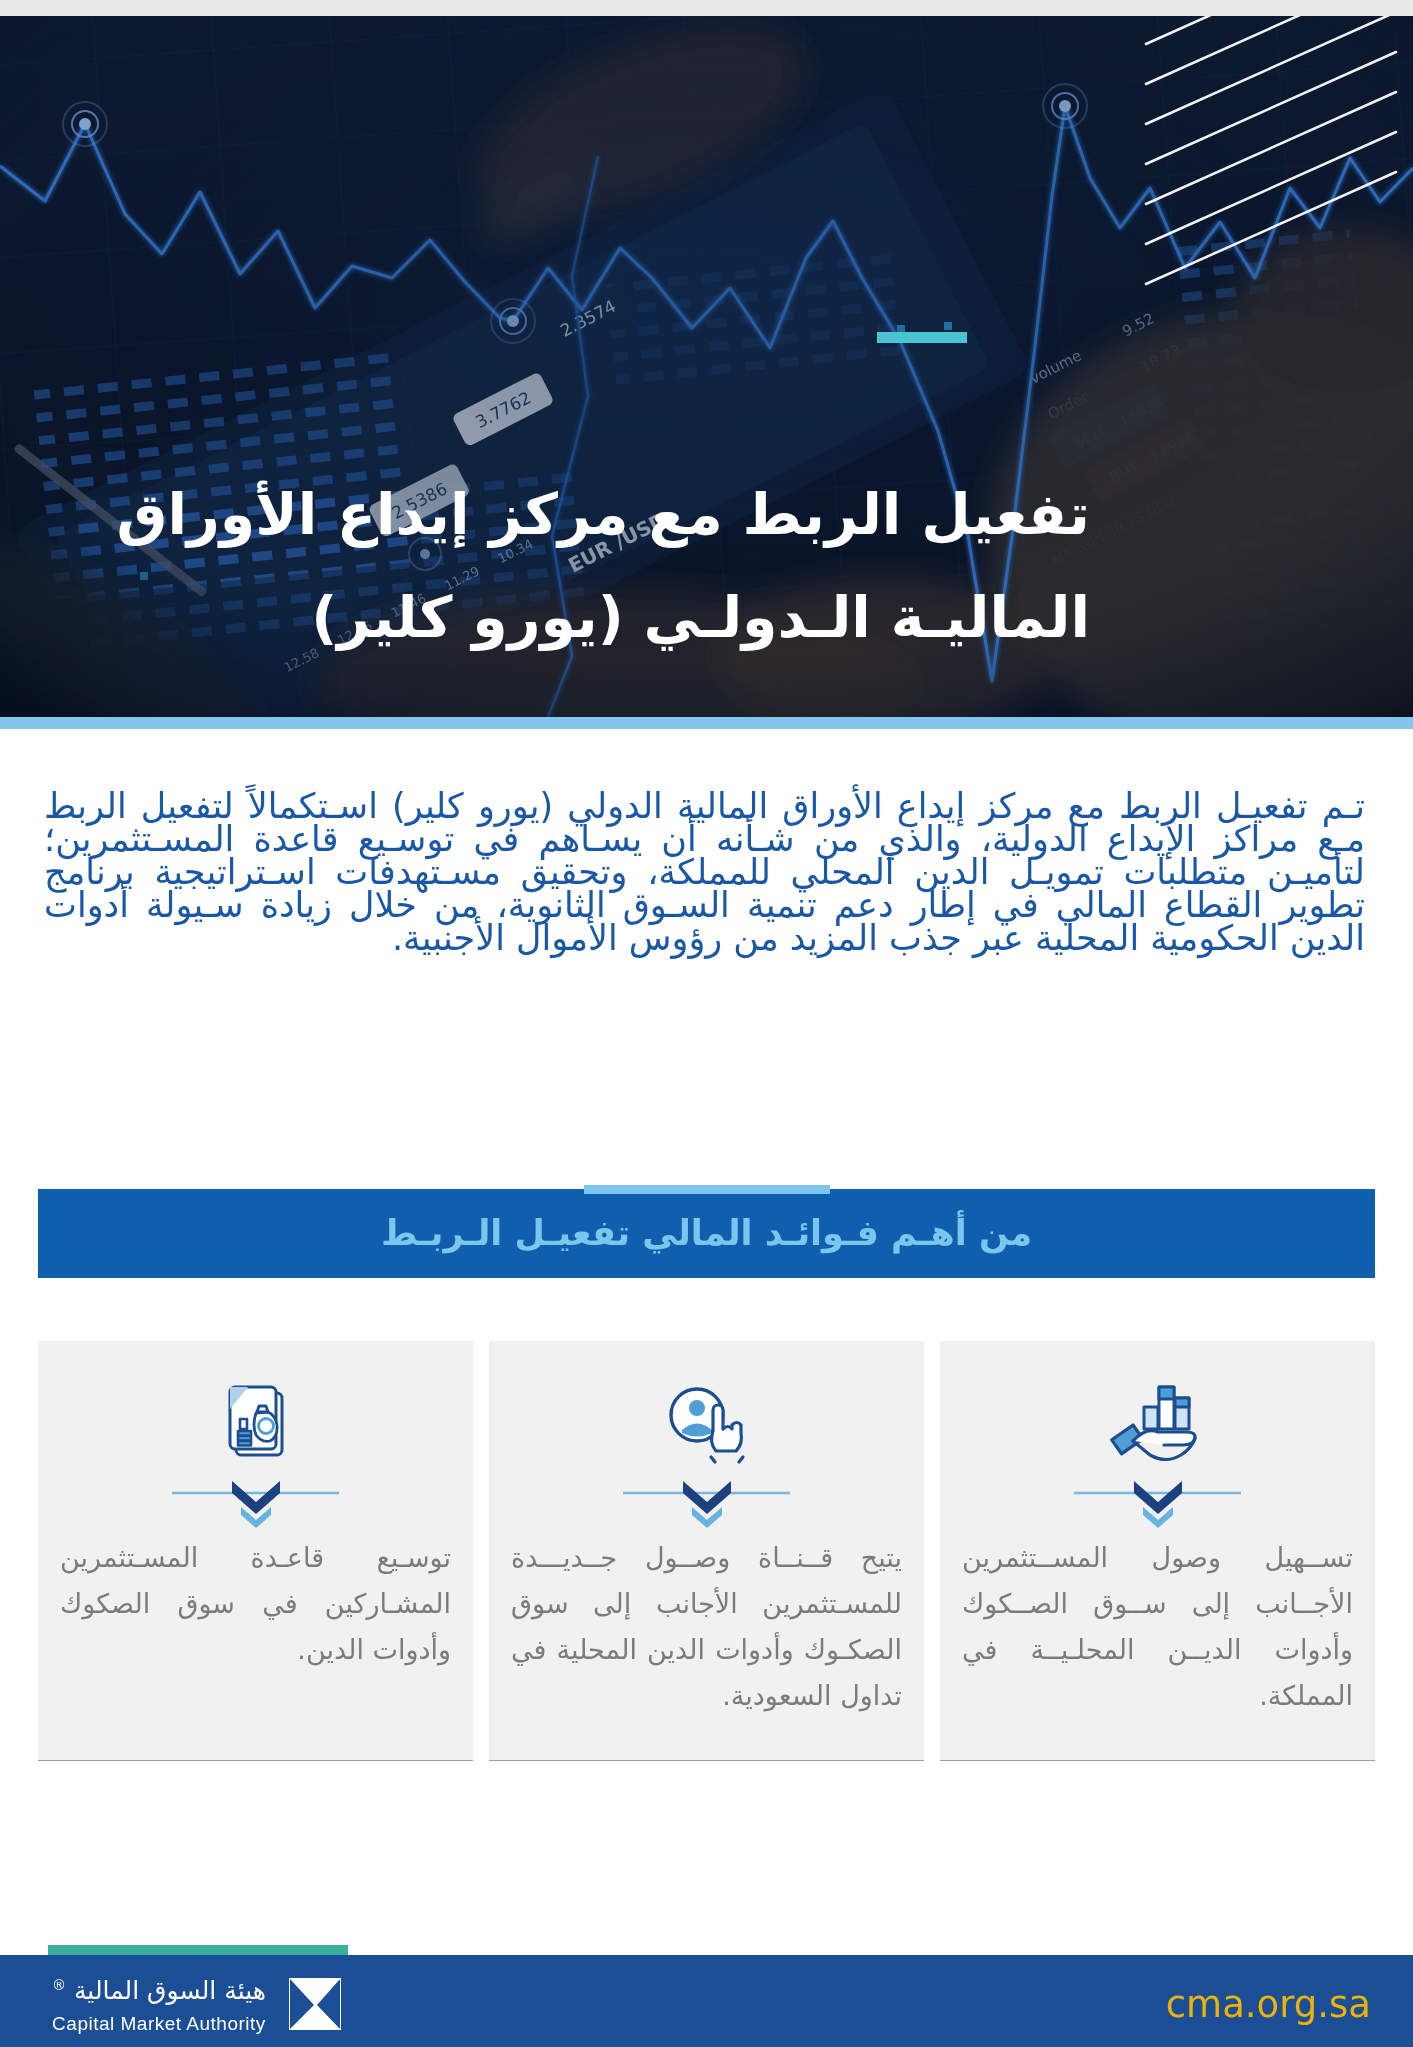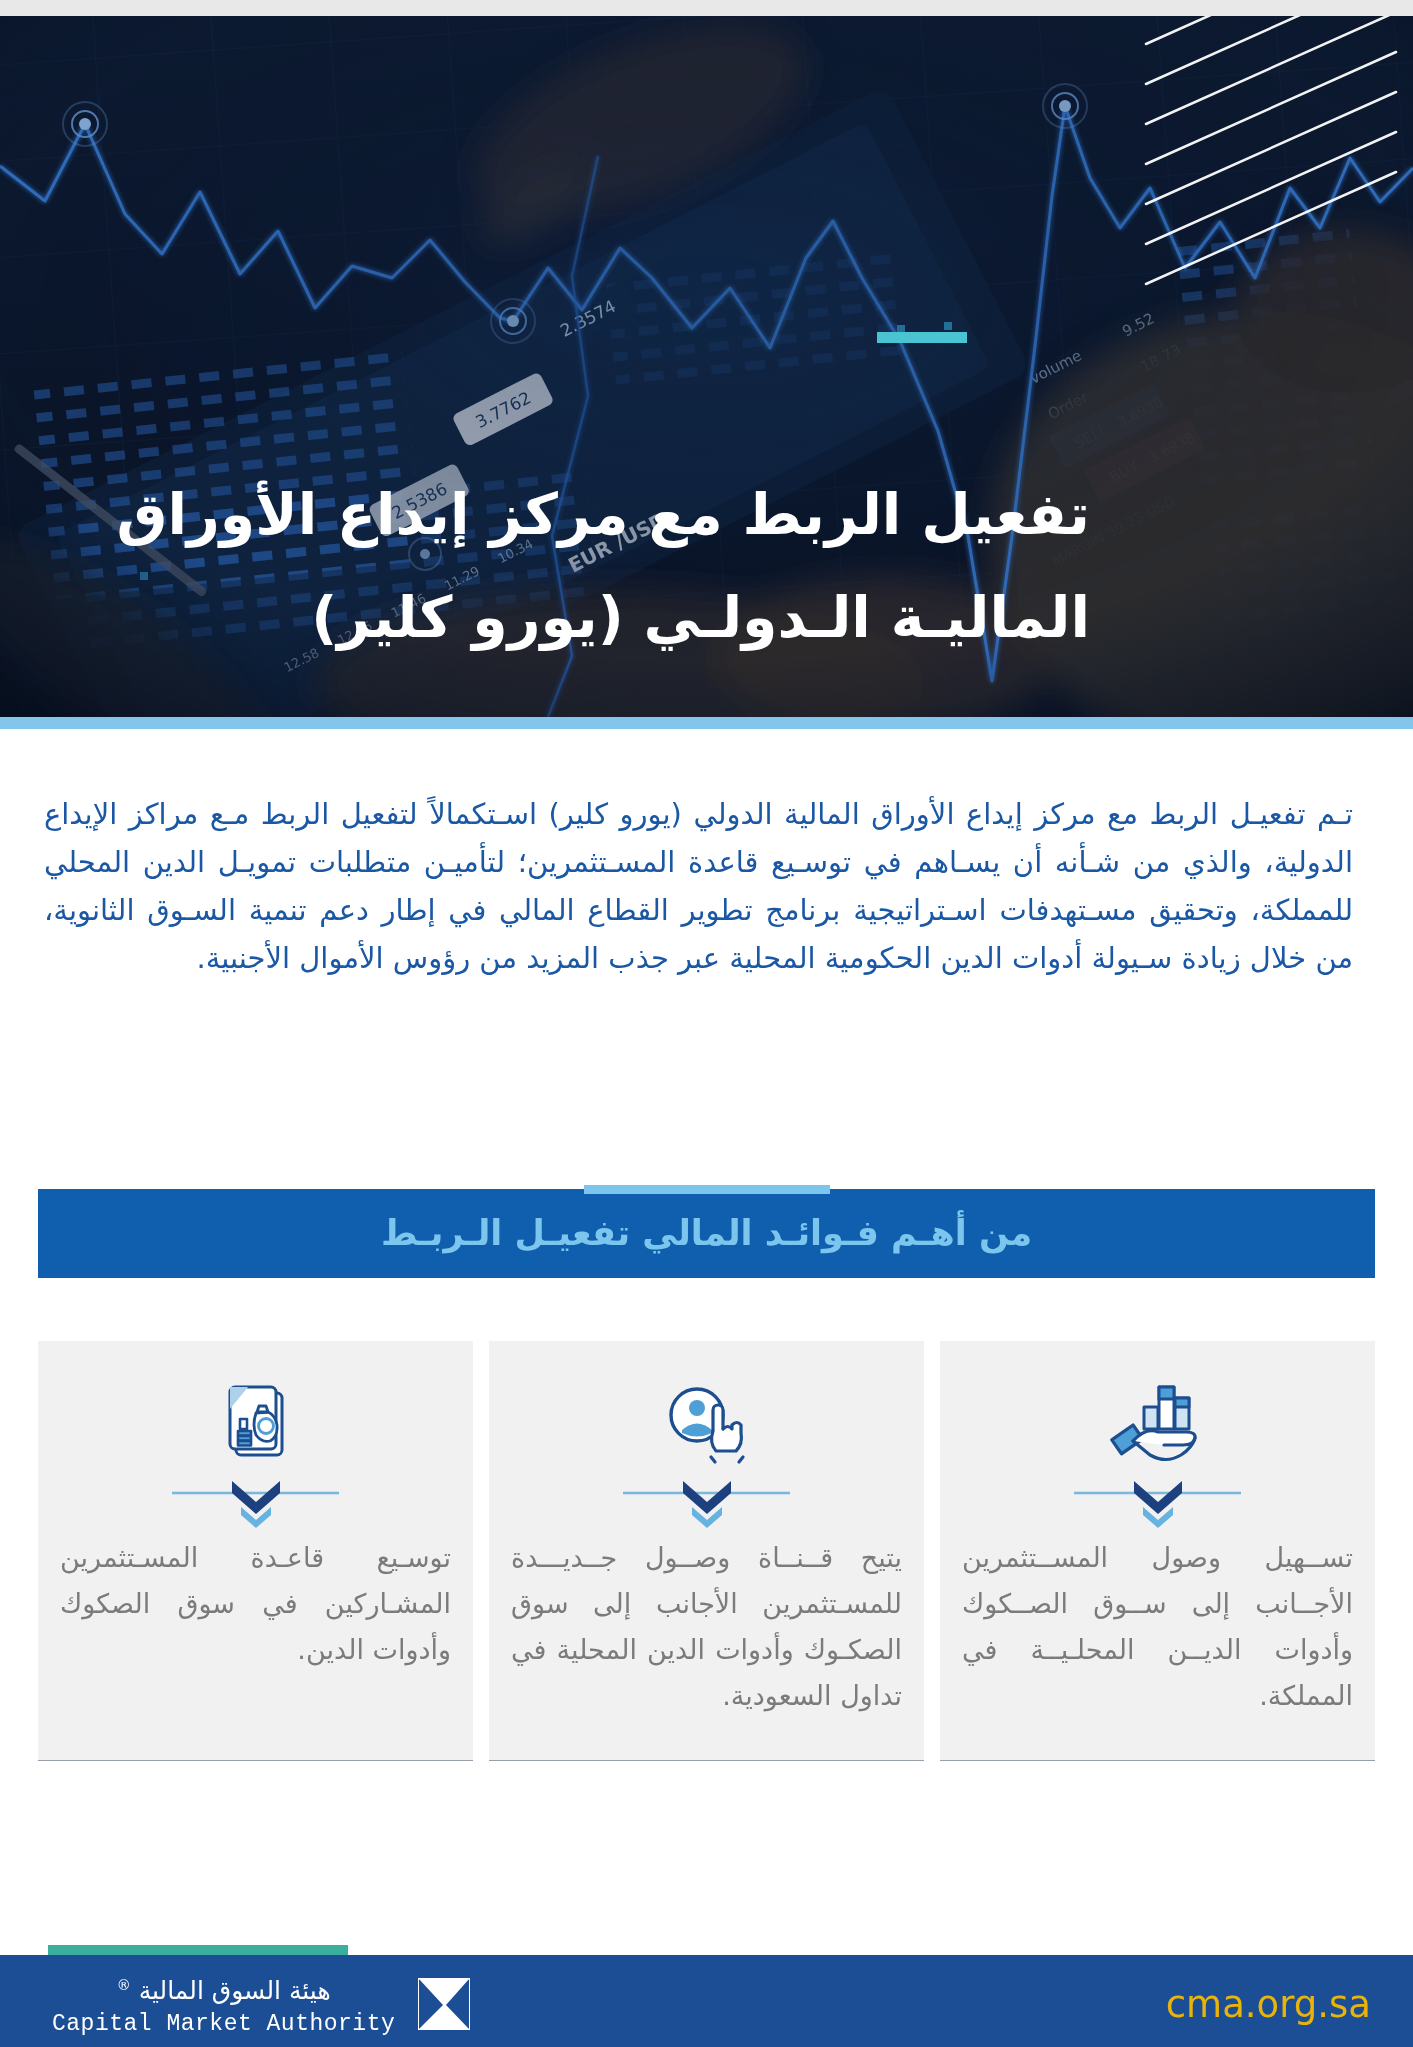--- a/index.html
+++ b/index.html
@@ -16,23 +16,23 @@
   .hero-accent-bar { position:absolute; left:877px; top:316px; width:90px; height:11px; background:#4bc4d2; }
   .hero-title {
     position:absolute; top:447px; right:323px; width:820px;
     direction:rtl; text-align:right; color:#ffffff;
     font-size:57px; font-weight:bold; line-height:103px; white-space:nowrap;
   }
   .hero-strip { position:absolute; top:701px; left:0; width:1413px; height:12px; background:#84c5ec; }
 
   
   .intro {
-    position:absolute; top:774px; right:60px; left:44px;
+    position:absolute; top:774px; right:48px; left:44px;
     direction:rtl; text-align:justify; text-align-last:right;
-    color:#1a57a4; font-size:29px; line-height:48px;
+    color:#1a57a4; font-size:35px; line-height:33px;
   }
 
   
   .banner { position:absolute; top:1173px; left:38px; right:38px; height:89px; background:#0f5fae; }
   .banner-notch { position:absolute; top:-4px; left:50%; transform:translateX(-50%); width:246px; height:9px; background:#7cc6ee; }
   .banner-title {
     height:89px; line-height:89px; text-align:center; direction:rtl;
     color:#7cc6ee; font-size:35px; font-weight:bold; white-space:nowrap;
   }
 
@@ -47,21 +47,21 @@
   }
 
   
   .footer { position:absolute; top:1939px; left:0; width:1413px; height:108px; background:#1c4e95;text-align:center; }
   .footer-teal-bar { position:absolute; top:-10px; left:48px; width:300px; height:10px; background:#3bae9d; }
   .footer-inner { display:flex; align-items:center; justify-content:space-between; height:98px; padding:0 42px 0 52px; }
   .logo-block { display:flex; align-items:center; gap:22px; }
   .logo-text { color:#ffffff; }
   .logo-text .ar { direction:rtl; font-size:25px; line-height:30px; }
   .logo-text .ar sup { font-size:14px; }
-  .logo-text .en { font-family:Liberation Mono, monospace; font-size:23px; line-height:28px; margin-top:3px; letter-spacing:0.5px; }
+  .logo-text .en { font-family:Liberation Sans, sans-serif; font-size:19px; line-height:28px; margin-top:3px; letter-spacing:0.5px; }
   .footer-url { color:#eab308; font-size:37px; }
   .footer-bottom-strip { position:absolute; bottom:0; left:0; width:1413px; height:7px; background:#7ea6d8; }
 </style>
 </head>
 <body>
 
 <div class="page">
 
   <header class="hero">
     <svg class="hero-art" viewBox="0 0 1413 701" preserveAspectRatio="none" aria-hidden="true">

